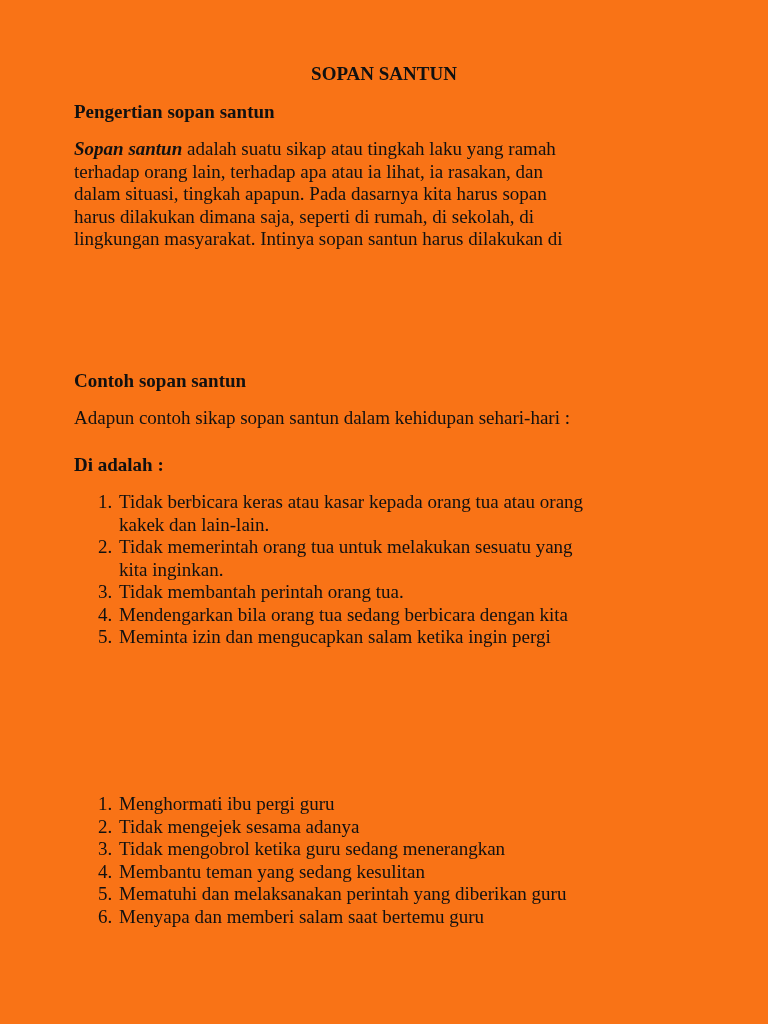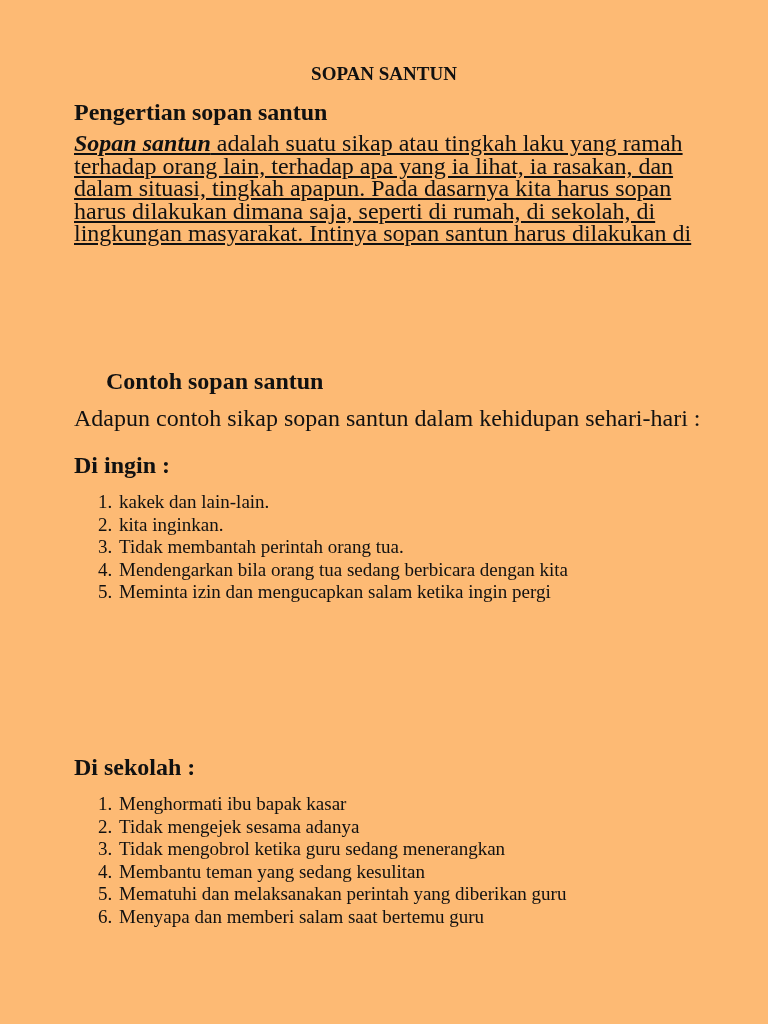--- a/index.html
+++ b/index.html
@@ -14,27 +14,27 @@
       position: relative;
       font-family: "Liberation Serif", "DejaVu Serif", serif;
       color: #111111;
     }
     .page {
       position: absolute;
       left: 0;
       top: 0;
       width: 768px;
       height: 1024px;
-      background: #fdba74;
+      background: #f97316;
     }
     .block {
       position: absolute;
       left: 74px;
       width: 640px;
-      font-size: 24px;
+      font-size: 19px;
       line-height: 22.5px;
       white-space: nowrap;
     }
     .title {
       position: absolute;
       left: 0;
       width: 768px;
       top: 63px;
       text-align: center;
       font-weight: bold;
@@ -77,62 +77,63 @@
   </style>
 </head>
 <body>
 
 <div class="page">
 
   <div class="title">SOPAN SANTUN</div>
 
   <div class="block heading" style="top:101px;">Pengertian sopan santun</div>
 
-  <div class="block para" style="top:132px;text-decoration:underline;">
+  <div class="block para" style="top:138px;">
     <span class="line"><span class="lead">Sopan santun</span><span> adalah suatu sikap atau tingkah laku yang ramah</span></span>
-    <span class="line">terhadap orang lain, terhadap apa yang ia lihat, ia rasakan, dan</span>
+    <span class="line">terhadap orang lain, terhadap apa atau ia lihat, ia rasakan, dan</span>
     <span class="line">dalam situasi, tingkah apapun. Pada dasarnya kita harus sopan</span>
     <span class="line">harus dilakukan dimana saja, seperti di rumah, di sekolah, di</span>
     <span class="line">lingkungan masyarakat. Intinya sopan santun harus dilakukan di</span>
   </div>
 
-  <div class="block heading" style="top:370px;margin-left:32px;">Contoh sopan santun</div>
+  <div class="block heading" style="top:370px;">Contoh sopan santun</div>
   <div class="block" style="top:407px;">Adapun contoh sikap sopan santun dalam kehidupan sehari-hari :</div>
 
-  <div class="block heading" style="top:454px;">Di ingin :</div>
+  <div class="block heading" style="top:454px;">Di adalah :</div>
 
   <ol class="list" style="top:491px;">
     <li>
       <span class="num">1.</span>
+      <span class="text-line">Tidak berbicara keras atau kasar kepada orang tua atau orang</span>
       <span class="text-line">kakek dan lain-lain.</span>
     </li>
     <li>
       <span class="num">2.</span>
+      <span class="text-line">Tidak memerintah orang tua untuk melakukan sesuatu yang</span>
       <span class="text-line">kita inginkan.</span>
     </li>
     <li>
       <span class="num">3.</span>
       <span class="text-line">Tidak membantah perintah orang tua.</span>
     </li>
     <li>
       <span class="num">4.</span>
       <span class="text-line">Mendengarkan bila orang tua sedang berbicara dengan kita</span>
     </li>
     <li>
       <span class="num">5.</span>
       <span class="text-line">Meminta izin dan mengucapkan salam ketika ingin pergi</span>
     </li>
   </ol>
 
-  <div class="block heading" style="top:756px;">Di sekolah :</div>
 
   <ol class="list" style="top:793px;">
     <li>
       <span class="num">1.</span>
-      <span class="text-line">Menghormati ibu bapak kasar</span>
+      <span class="text-line">Menghormati ibu pergi guru</span>
     </li>
     <li>
       <span class="num">2.</span>
       <span class="text-line">Tidak mengejek sesama adanya</span>
     </li>
     <li>
       <span class="num">3.</span>
       <span class="text-line">Tidak mengobrol ketika guru sedang menerangkan</span>
     </li>
     <li>

